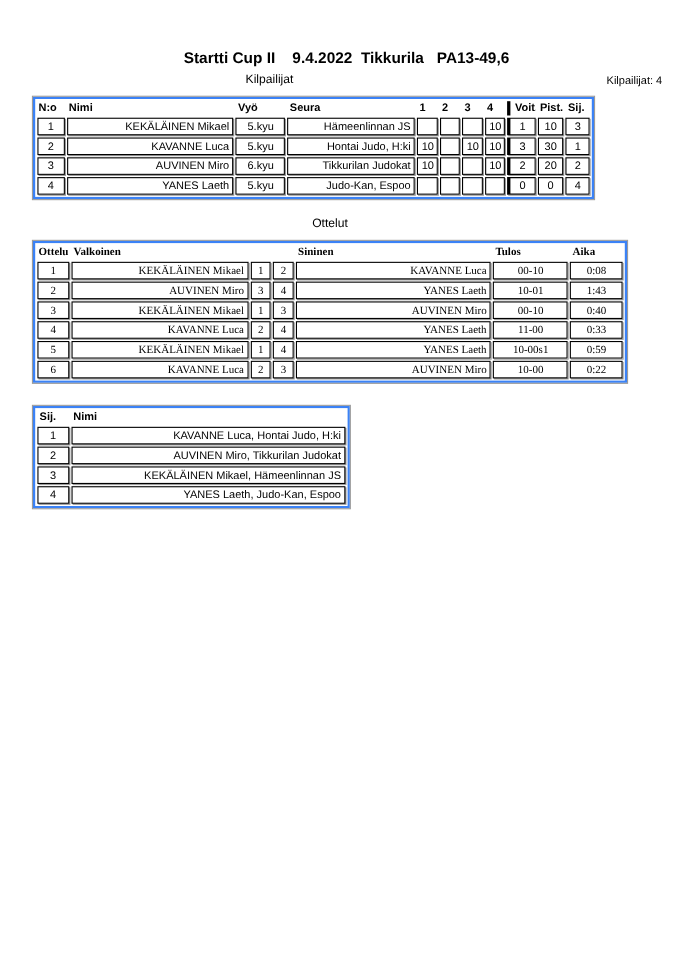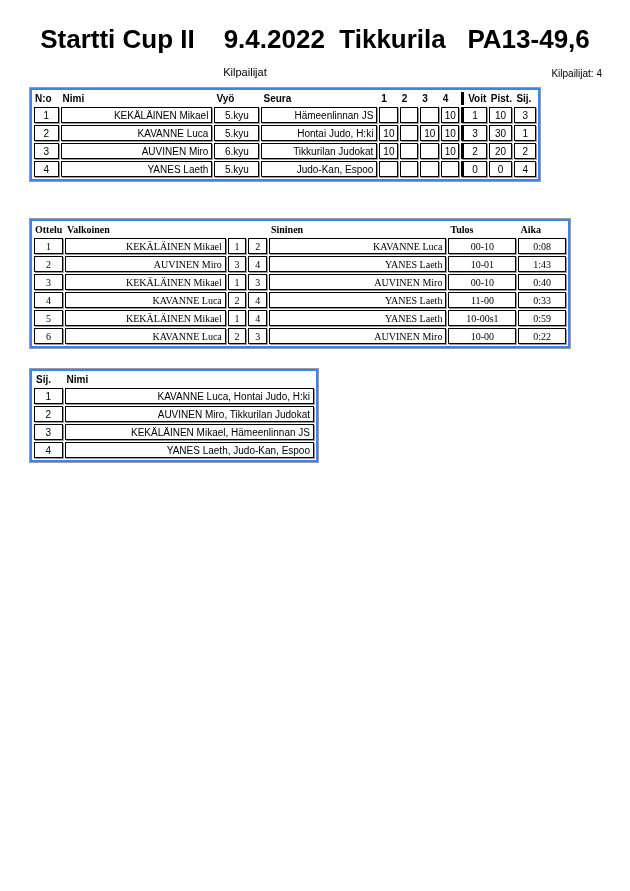--- a/index.html
+++ b/index.html
@@ -8,25 +8,25 @@
     position: relative;
     width: 630px;
     height: 891px;
     background: #ffffff;
     font-family: "Liberation Sans", sans-serif;
     color: #000;
     overflow: hidden;
   }
   .doc-title {
     position: absolute;
-    top: 24px;
+    top: 44px;
     left: 0;
     width: 630px;
     text-align: center;
-    font-size: 26px;
+    font-size: 14px;
     font-weight: bold;
     white-space: pre;
     letter-spacing: 0px;
   }
   .section-title {
     position: absolute;
     font-size: 11px;
     font-weight: normal;
     text-align: center;
   }
@@ -163,20 +163,21 @@
       <td class="ac"></td>
       <td class="ac"></td>
       <td class="ac"></td>
       <td class="ac group-start">0</td>
       <td class="ac">0</td>
       <td class="ac">4</td>
     </tr>
   </tbody>
     </table>
 
+  <div class="section-title" id="matches-title">Ottelut</div>
 
   <table id="matches-table">
     <colgroup>
       <col style="width:28px">
         <col style="width:156px">
         <col style="width:18px">
         <col style="width:18px">
       <col style="width:172px">
         <col style="width:66px">
         <col style="width:46px">

